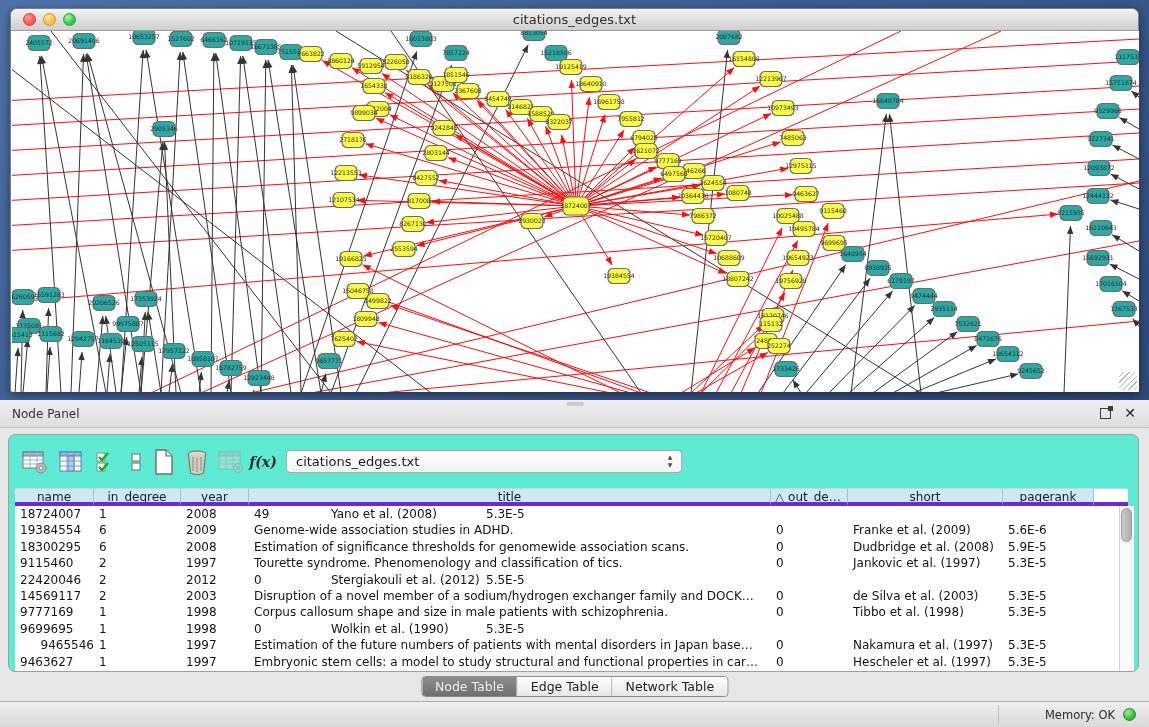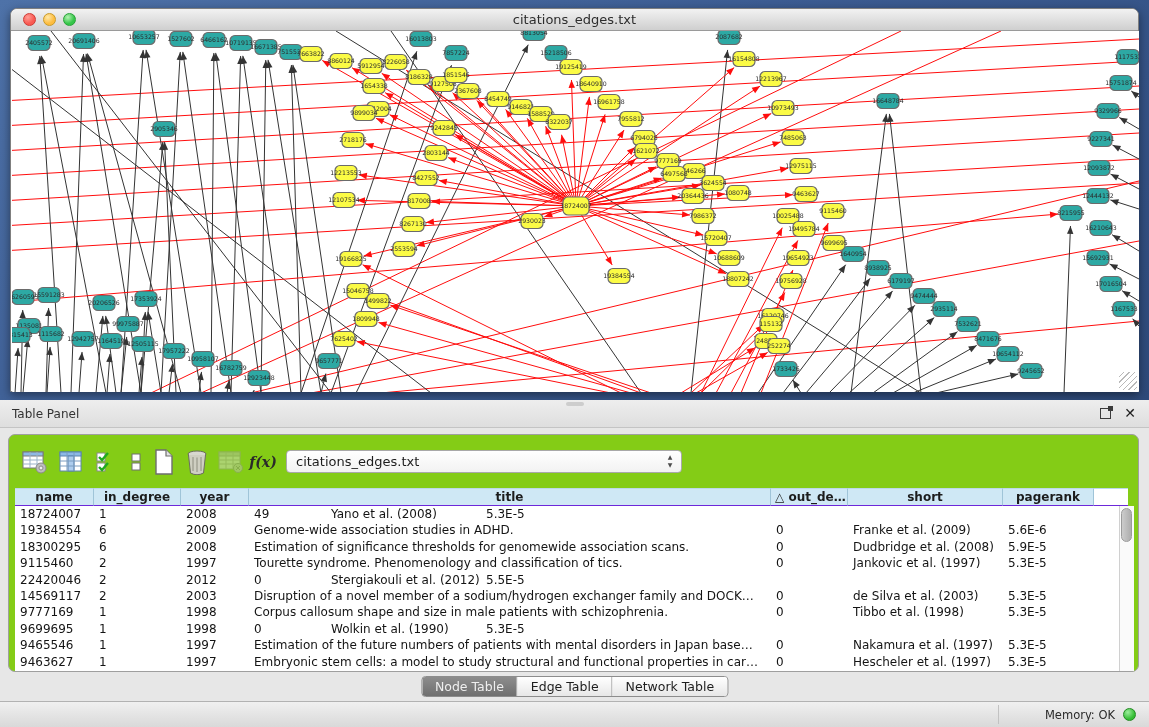--- a/index.html
+++ b/index.html
@@ -34,38 +34,38 @@
   .pheader .ptitle { position:absolute; left:12px; top:7px; font-size:12px; color:#333; }
   .splitter { position:absolute; left:50%; top:2px; width:18px; height:4px; margin-left:-9px;
     border-radius:2px; background:#cdcdcd; }
   .float-ic { position:absolute; right:38px; top:8px; width:11px; height:11px;
     border:1.5px solid #3c3c3c; }
   .float-ic::after { content:""; position:absolute; right:-3px; top:-3px; width:5px; height:5px;
     background:#3c3c3c; }
   .close-ic { position:absolute; right:13px; top:5px; font-size:14px; font-weight:bold; color:#1e1e1e; }
 
   .tcontainer { position:absolute; left:8px; top:34px; width:1131px; height:238px;
-    background:#84cc16; border:1px solid #9f9f9f; border-radius:7px; }
+    background:#5eead4; border:1px solid #9f9f9f; border-radius:7px; }
   .toolbar { position:absolute; left:0; top:0; right:0; height:52px; }
   .tbtn { position:absolute; top:13px; width:28px; height:28px; display:flex;
     align-items:center; justify-content:center; }
   .fx { font-family:"DejaVu Serif", serif; font-style:italic; font-weight:bold;
     font-size:14px; color:#2a2a2a; }
   .combo { position:absolute; left:277px; top:15px; width:396px; height:23px;
     background:linear-gradient(#ffffff,#f2f2f2); border:1px solid #a9a9a9; border-radius:4px;
     font-size:13px; color:#1c1c1c; line-height:21px; padding-left:9px; }
   .combo .stepper { position:absolute; right:6px; top:2px; width:10px; text-align:center;
     font-size:6px; line-height:8px; color:#4c4c4c; }
 
   .tablewrap { position:absolute; left:6px; top:53px; width:1113px; height:183px;
     background:#fff; }
   .thead { display:flex; height:18px; }
-  .th { background:#cfe8f5; border-right:1px solid #9fc4d8; border-bottom:1px solid #6d28d9;
+  .th { background:#cfe8f5; border-right:1px solid #9fc4d8; border-bottom:4px solid #6d28d9;
     border-top:1px solid #bcd9e8; font-size:12px; color:#1c1c1c; text-align:center;
-    line-height:17px; overflow:hidden; white-space:nowrap;font-weight:bold; }
+    line-height:17px; overflow:hidden; white-space:nowrap; }
   .th.left { text-align:left; padding-left:4px; }
   .trow { display:flex; height:16.4px; }
   .td { font-size:12px; color:#141414; line-height:16px; padding-left:5px;
     overflow:hidden; white-space:nowrap; }
   .vscroll { position:absolute; right:4px; top:71px; width:15px; height:165px;
     background:#fafafa; border-left:1px solid #d0d0d0; }
   .vthumb { position:absolute; left:1px; top:2px; width:11px; height:34px; border-radius:6px;
     background:linear-gradient(90deg,#cccccc,#adadad); border:1px solid #9b9b9b; }
 
   .tabs { position:absolute; left:50%; top:276px; transform:translateX(-50%);
@@ -604,21 +604,21 @@
           <text x="575" y="207.4" text-anchor="middle" font-size="6.2" fill="#2b2b2b">18724007</text>
         </svg>
       <div class="grip"></div>
     </div>
   </div>
 </div>
 
 <div class="tpanel">
   <div class="pheader">
     <div class="splitter"></div>
-    <span class="ptitle">Table Panel</span>
+    <span class="ptitle">Node Panel</span>
     <span class="float-ic"></span>
     <span class="close-ic">✕</span>
   </div>
 
   <div class="tcontainer">
     <div class="toolbar">
       <span class="tbtn" style="left:12px">
         <svg width="26" height="24">
           <rect x="1" y="2" width="20" height="16" fill="#fff" stroke="#7a7a7a"></rect>
           <rect x="1" y="2" width="20" height="4" fill="#8db9e6" stroke="#7a7a7a"></rect>
@@ -755,21 +755,21 @@
           </div>
           <div class="trow">
             <div class="td" style="width: 79px;">9699695</div>
             <div class="td" style="width: 87px;">1</div>
             <div class="td" style="width: 68px;">1998</div>
             <div class="td" style="width: 77px;">0</div>
             <div class="td" style="width: 155px;">Wolkin et al. (1990)</div>
             <div class="td" style="width: 91px;">5.3E-5</div>
           </div>
           <div class="trow">
-            <div class="td" style="width: 79px;">9465546</div>
+            <div class="td" style="width: 79px; text-align: right;">9465546</div>
             <div class="td" style="width: 87px;">1</div>
             <div class="td" style="width: 68px;">1997</div>
             <div class="td" style="width: 522px;">Estimation of the future numbers of patients with mental disorders in Japan base…</div>
             <div class="td" style="width: 77px;">0</div>
             <div class="td" style="width: 155px;">Nakamura et al. (1997)</div>
             <div class="td" style="width: 91px;">5.3E-5</div>
           </div>
           <div class="trow">
             <div class="td" style="width: 79px;">9463627</div>
             <div class="td" style="width: 87px;">1</div>

